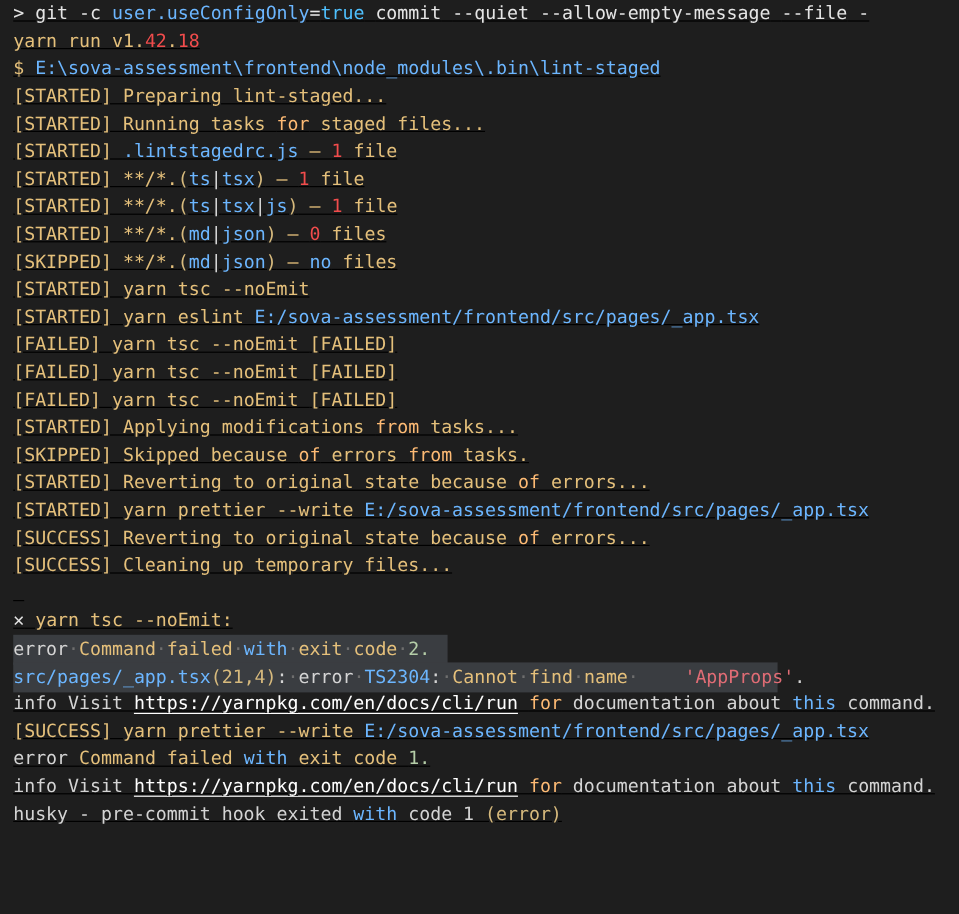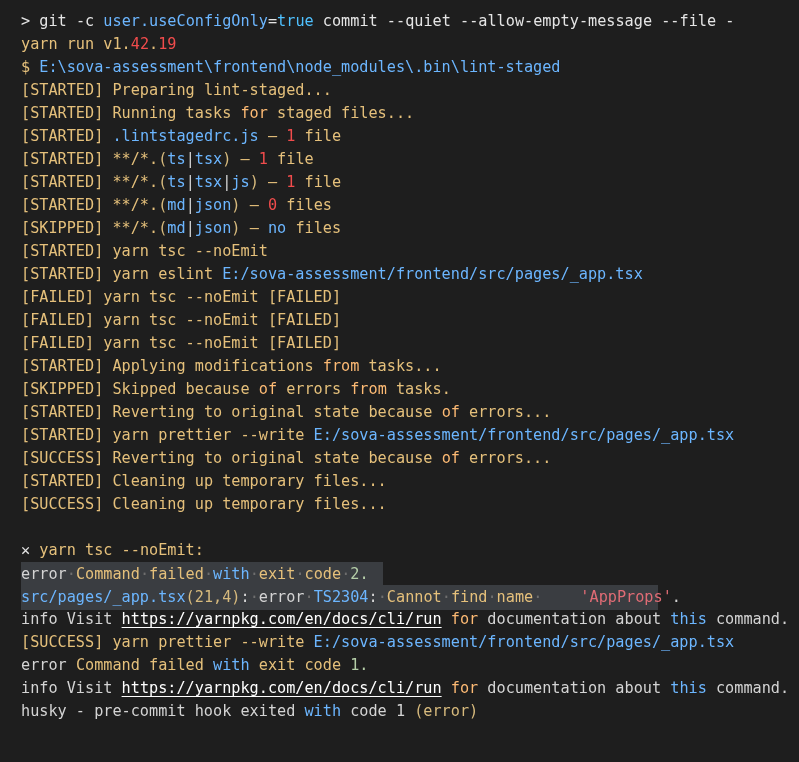--- a/index.html
+++ b/index.html
@@ -11,22 +11,23 @@
     width: 799px;
     height: 762px;
     overflow: hidden;
     font-family: "DejaVu Sans Mono", "Liberation Mono", monospace;
   }
   #terminal {
     position: relative;
     width: 799px;
     height: 762px;
     background: #1e1e1e;
-    padding: 10px;
+    padding: 0;
     box-sizing: border-box;
+    text-decoration: underline;
   }
   .line {
     position: relative;
     height: 23px;
     line-height: 23px;
     font-size: 15.2px;
     letter-spacing: 0px;
     white-space: pre;
     padding-left: 11px;
     color: #cccccc;
@@ -61,40 +62,39 @@
     font-weight: bold;
   }
   .spacer { height: 23px; }
 </style>
 </head>
 <body>
 
 <div id="terminal">
   <div id="lines-root">
       <div class="line"><span><span class="t-white">&gt; </span><span class="t-white">git</span><span class="t-def"> </span><span class="t-white">-c</span><span class="t-def"> </span><span class="t-blue">user.useConfigOnly</span><span class="t-white">=</span><span class="t-cyan">true</span><span class="t-def"> </span><span class="t-white">commit</span><span class="t-def"> </span><span class="t-white">--quiet</span><span class="t-def"> </span><span class="t-white">--allow-empty-message</span><span class="t-def"> </span><span class="t-white">--file</span><span class="t-white"> -</span></span></div>
-      <div class="line"><span><span class="t-yellow">yarn run v1.</span><span class="t-red">42</span><span class="t-yellow">.</span><span class="t-red">19</span></span></div>
+      <div class="line"><span><span class="t-yellow">yarn run v1.</span><span class="t-red">42</span><span class="t-yellow">.</span><span class="t-red">18</span></span></div>
       <div class="line"><span><span class="t-yellow">$ </span><span class="t-blue">E:\sova-assessment\frontend\node_modules\.bin\lint-staged</span></span></div>
       <div class="line"><span><span class="t-yellow">[STARTED]</span><span class="t-yellow"> Preparing lint-staged...</span></span></div>
       <div class="line"><span><span class="t-yellow">[STARTED]</span><span class="t-yellow"> Running tasks </span><span class="t-pink">for</span><span class="t-yellow"> staged files...</span></span></div>
       <div class="line"><span><span class="t-yellow">[STARTED]</span><span class="t-def"> </span><span class="t-blue">.lintstagedrc.js</span><span class="t-yellow"> — </span><span class="t-red">1</span><span class="t-yellow"> file</span></span></div>
       <div class="line"><span><span class="t-yellow">[STARTED]</span><span class="t-yellow"> **/*.</span><span class="t-ylw2">(</span><span class="t-blue">ts</span><span class="t-lgray">|</span><span class="t-blue">tsx</span><span class="t-ylw2">)</span><span class="t-yellow"> — </span><span class="t-red">1</span><span class="t-yellow"> file</span></span></div>
       <div class="line"><span><span class="t-yellow">[STARTED]</span><span class="t-yellow"> **/*.</span><span class="t-ylw2">(</span><span class="t-blue">ts</span><span class="t-lgray">|</span><span class="t-blue">tsx</span><span class="t-lgray">|</span><span class="t-blue">js</span><span class="t-ylw2">)</span><span class="t-yellow"> — </span><span class="t-red">1</span><span class="t-yellow"> file</span></span></div>
       <div class="line"><span><span class="t-yellow">[STARTED]</span><span class="t-yellow"> **/*.</span><span class="t-ylw2">(</span><span class="t-blue">md</span><span class="t-lgray">|</span><span class="t-blue">json</span><span class="t-ylw2">)</span><span class="t-yellow"> — </span><span class="t-red">0</span><span class="t-yellow"> files</span></span></div>
       <div class="line"><span><span class="t-yellow">[SKIPPED]</span><span class="t-yellow"> **/*.</span><span class="t-ylw2">(</span><span class="t-blue">md</span><span class="t-lgray">|</span><span class="t-blue">json</span><span class="t-ylw2">)</span><span class="t-yellow"> — </span><span class="t-blue">no</span><span class="t-yellow"> files</span></span></div>
       <div class="line"><span><span class="t-yellow">[STARTED]</span><span class="t-yellow"> yarn tsc </span><span class="t-yellow">--noEmit</span></span></div>
       <div class="line"><span><span class="t-yellow">[STARTED]</span><span class="t-yellow"> yarn eslint </span><span class="t-blue">E:/sova-assessment/frontend/src/pages/_app.tsx</span></span></div>
       <div class="line"><span><span class="t-yellow">[FAILED]</span><span class="t-yellow"> yarn tsc --noEmit </span><span class="t-yellow">[FAILED]</span></span></div>
       <div class="line"><span><span class="t-yellow">[FAILED]</span><span class="t-yellow"> yarn tsc --noEmit </span><span class="t-yellow">[FAILED]</span></span></div>
       <div class="line"><span><span class="t-yellow">[FAILED]</span><span class="t-yellow"> yarn tsc --noEmit </span><span class="t-yellow">[FAILED]</span></span></div>
       <div class="line"><span><span class="t-yellow">[STARTED]</span><span class="t-yellow"> Applying modifications </span><span class="t-pink">from</span><span class="t-yellow"> tasks...</span></span></div>
       <div class="line"><span><span class="t-yellow">[SKIPPED]</span><span class="t-yellow"> Skipped because </span><span class="t-pink">of</span><span class="t-yellow"> errors </span><span class="t-pink">from</span><span class="t-yellow"> tasks.</span></span></div>
       <div class="line"><span><span class="t-yellow">[STARTED]</span><span class="t-yellow"> Reverting to original state because </span><span class="t-pink">of</span><span class="t-yellow"> errors...</span></span></div>
       <div class="line"><span><span class="t-yellow">[STARTED]</span><span class="t-yellow"> yarn prettier --write </span><span class="t-blue">E:/sova-assessment/frontend/src/pages/_app.tsx</span></span></div>
       <div class="line"><span><span class="t-yellow">[SUCCESS]</span><span class="t-yellow"> Reverting to original state because </span><span class="t-pink">of</span><span class="t-yellow"> errors...</span></span></div>
-      <div class="line"><span><span class="t-yellow">[STARTED]</span><span class="t-yellow"> Cleaning up temporary files...</span></span></div>
       <div class="line"><span><span class="t-yellow">[SUCCESS]</span><span class="t-yellow"> Cleaning up temporary files...</span></span></div>
       <div class="line spacer">&nbsp;</div>
       <div class="line"><span><span class="xmark">✕</span><span class="t-yellow"> yarn tsc </span><span class="t-yellow">--noEmit</span><span class="t-yellow">:</span></span></div>
       <div class="line"><span class="sel" style="display: inline-block; width: 362px;"><span class="t-lgray">error</span><span class="dot">·</span><span class="t-yellow">Command</span><span class="dot">·</span><span class="t-yellow">failed</span><span class="dot">·</span><span class="t-blue">with</span><span class="dot">·</span><span class="t-yellow">exit</span><span class="dot">·</span><span class="t-yellow">code</span><span class="dot">·</span><span class="t-green">2.</span></span></div>
       <div class="line"><span class="sel" style="display: inline-block; width: 637px;"><span class="t-blue">src/pages/_app.tsx</span><span class="t-ylw2">(21,4)</span><span class="t-lgray">:</span><span class="dot">·</span><span class="t-lgray">error</span><span class="dot">·</span><span class="t-blue">TS2304</span><span class="t-lgray">:</span><span class="dot">·</span><span class="t-yellow">Cannot</span><span class="dot">·</span><span class="t-yellow">find</span><span class="dot">·</span><span class="t-yellow">name</span><span class="dot">·</span><span class="t-salmon">'AppProps'</span><span class="t-lgray">.</span></span></div>
       <div class="line"><span><span class="t-lgray">info Visit </span><span class="link">https://yarnpkg.com/en/docs/cli/run</span><span class="t-def"> </span><span class="t-pink">for</span><span class="t-lgray"> documentation about </span><span class="t-blue">this</span><span class="t-lgray"> command.</span></span></div>
       <div class="line"><span><span class="t-yellow">[SUCCESS]</span><span class="t-yellow"> yarn prettier --write </span><span class="t-blue">E:/sova-assessment/frontend/src/pages/_app.tsx</span></span></div>
       <div class="line"><span><span class="t-lgray">error </span><span class="t-yellow">Command failed </span><span class="t-blue">with</span><span class="t-yellow"> exit code </span><span class="t-green">1.</span></span></div>
       <div class="line"><span><span class="t-lgray">info Visit </span><span class="link">https://yarnpkg.com/en/docs/cli/run</span><span class="t-def"> </span><span class="t-pink">for</span><span class="t-lgray"> documentation about </span><span class="t-blue">this</span><span class="t-lgray"> command.</span></span></div>
       <div class="line"><span><span class="t-lgray">husky - pre-commit hook exited </span><span class="t-blue">with</span><span class="t-lgray"> code 1 </span><span class="t-ylw2">(error)</span></span></div>

